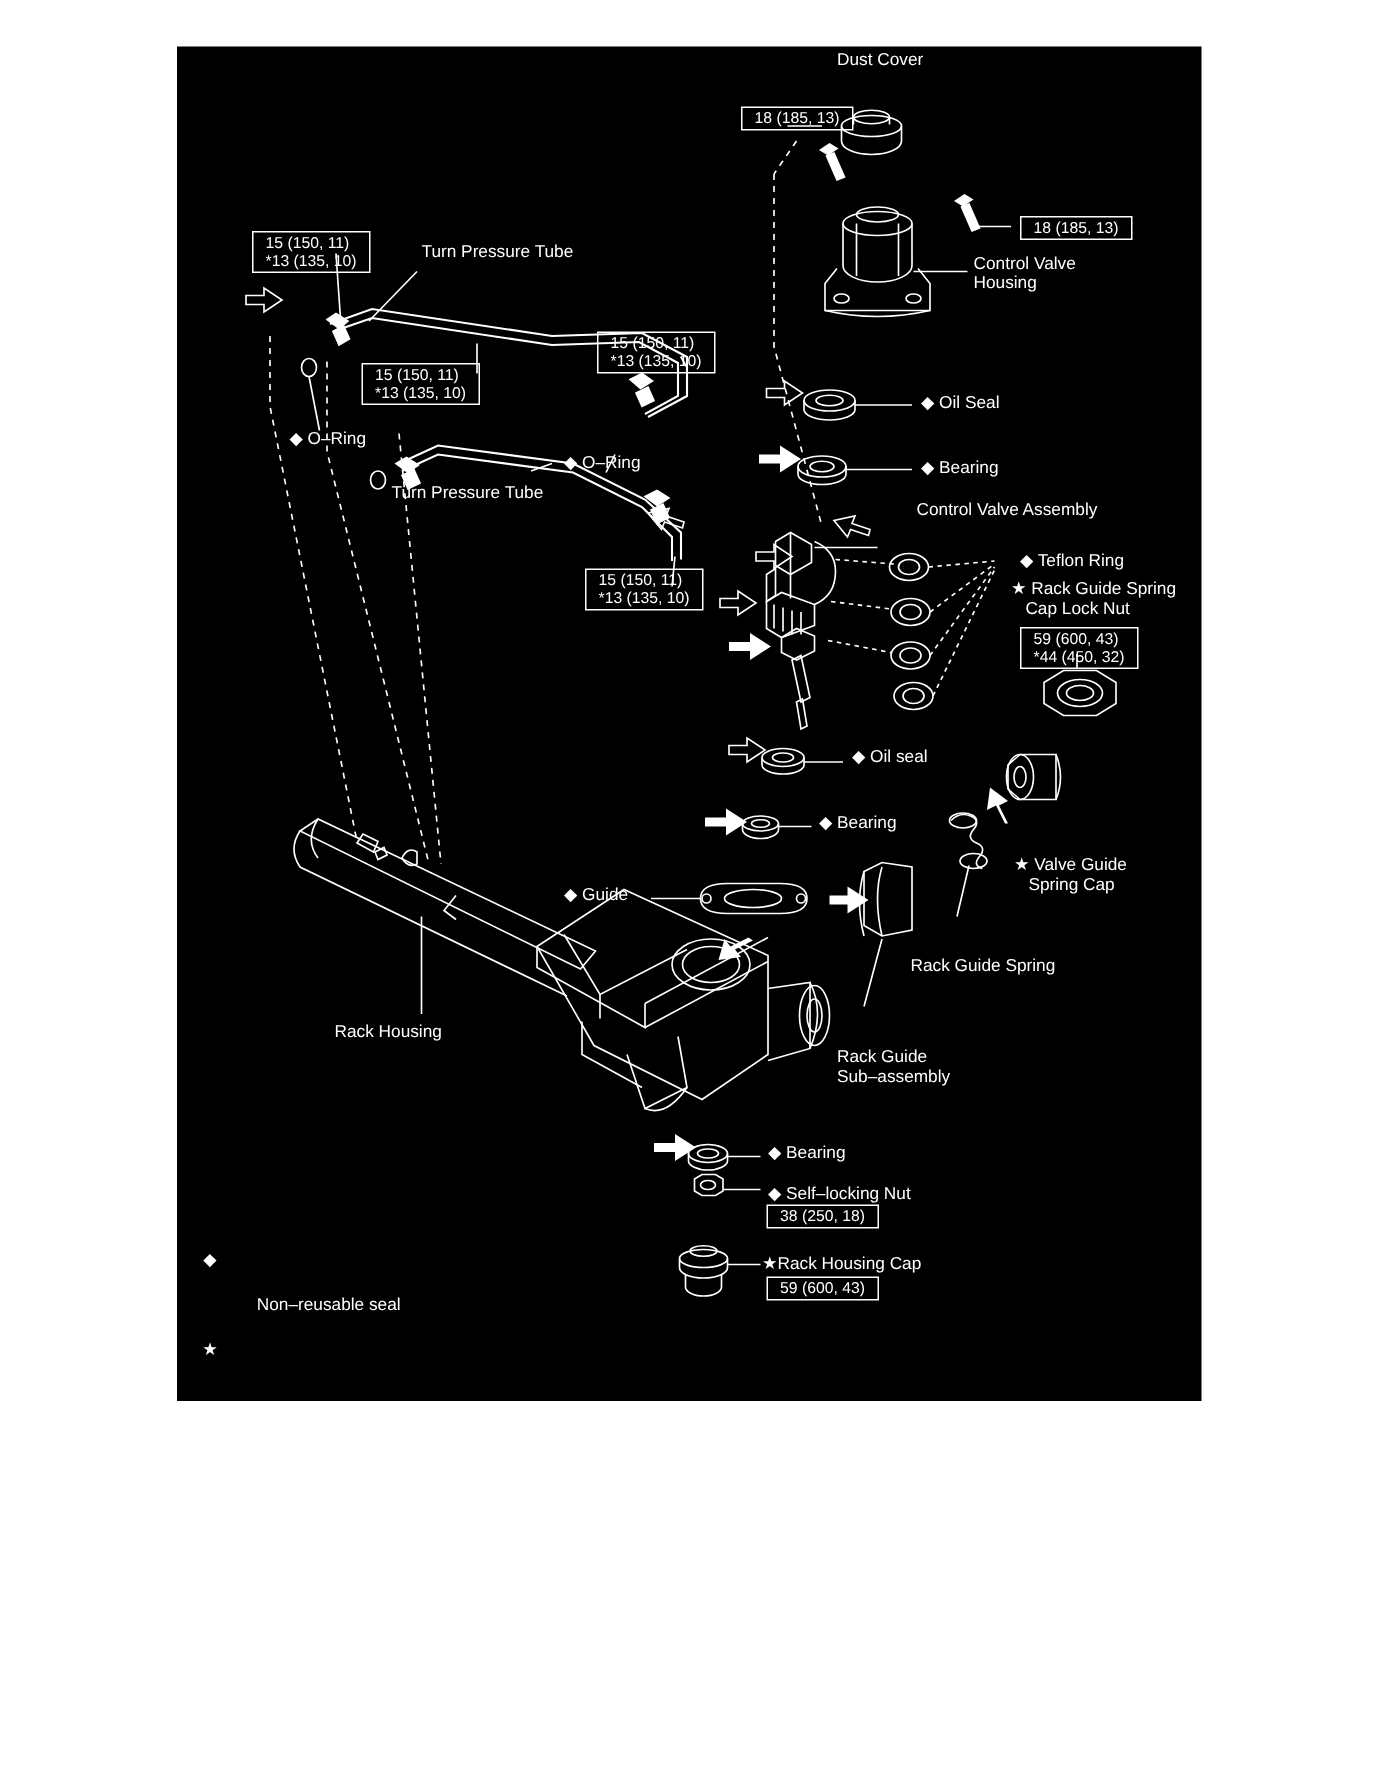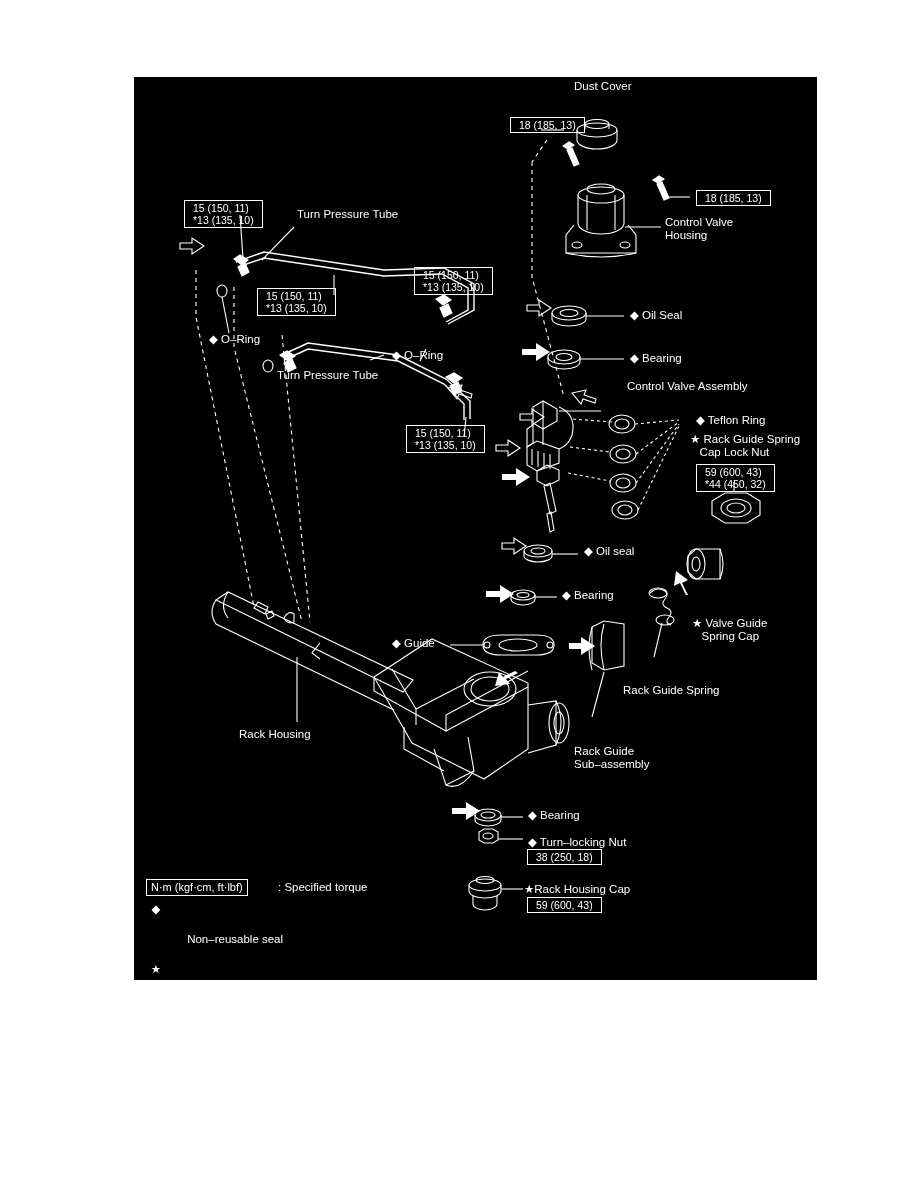--- a/index.html
+++ b/index.html
@@ -8,28 +8,27 @@
     background: #ffffff;
   }
   body {
     width: 918px;
     height: 1188px;
     font-family: "Liberation Sans", sans-serif;
     position: relative;
   }
   #diagram {
     position: absolute;
-    left: 134px;
+    left: 118px;
     top: 31px;
     width: 683px;
     height: 903px;
     background: #000000;
     overflow: hidden;
     color: #ffffff;
-    margin-top: 46px;
   }
   .lbl {
     position: absolute;
     color: #ffffff;
     font-size: 11.5px;
     line-height: 13px;
     white-space: pre;
     font-family: "Liberation Sans", sans-serif;
   }
   .boxed {
@@ -358,43 +357,39 @@
   <div class="lbl" style="left:450px; top:468px;">◆ Oil seal</div>
   <div class="lbl" style="left:428px; top:512px;">◆ Bearing</div>
   <div class="lbl" style="left:558px; top:540px;">★ Valve Guide
    Spring Cap</div>
   <div class="lbl" style="left:258px; top:560px;">◆ Guide</div>
   <div class="lbl" style="left:489px; top:607px;">Rack Guide Spring</div>
   <div class="lbl" style="left:105px; top:651px;">Rack Housing</div>
   <div class="lbl" style="left:440px; top:668px;">Rack Guide
 Sub–assembly</div>
   <div class="lbl" style="left:394px; top:732px;">◆ Bearing</div>
-  <div class="lbl" style="left:394px; top:759px;">◆ Turn–locking Nut</div>
+  <div class="lbl" style="left:394px; top:759px;">◆ Self–locking Nut</div>
   <div class="lbl" style="left:390px; top:806px;">★Rack Housing Cap</div>
 
   <div class="boxed" style="left:376px; top:40px;">18 (185, 13)</div>
   <div class="boxed" style="left:562px; top:113px;">18 (185, 13)</div>
   <div class="boxed" style="left:50px; top:123px;">15 (150, 11)
 *13 (135, 10)</div>
   <div class="boxed" style="left:123px; top:211px;">15 (150, 11)
 *13 (135, 10)</div>
   <div class="boxed" style="left:280px; top:190px;">15 (150, 11)
 *13 (135, 10)</div>
   <div class="boxed" style="left:272px; top:348px;">15 (150, 11)
 *13 (135, 10)</div>
   <div class="boxed" style="left:562px; top:387px;">59 (600, 43)
 *44 (450, 32)</div>
   <div class="boxed" style="left:393px; top:772px;">38 (250, 18)</div>
   <div class="boxed" style="left:393px; top:820px;">59 (600, 43)</div>
 
   <div class="legend">
-    <div class="legend-top">
-      <span class="bx">N·m (kgf·cm, ft·lbf)</span>
-      <span class="after">: Specified torque</span>
-    </div>
     <div class="legend-row">
       <span class="legend-sym">◆</span>
       <span>Non–reusable seal</span>
     </div>
     <div class="legend-row">
       <span class="legend-sym">★</span>
       
     </div>
 
   </div>

